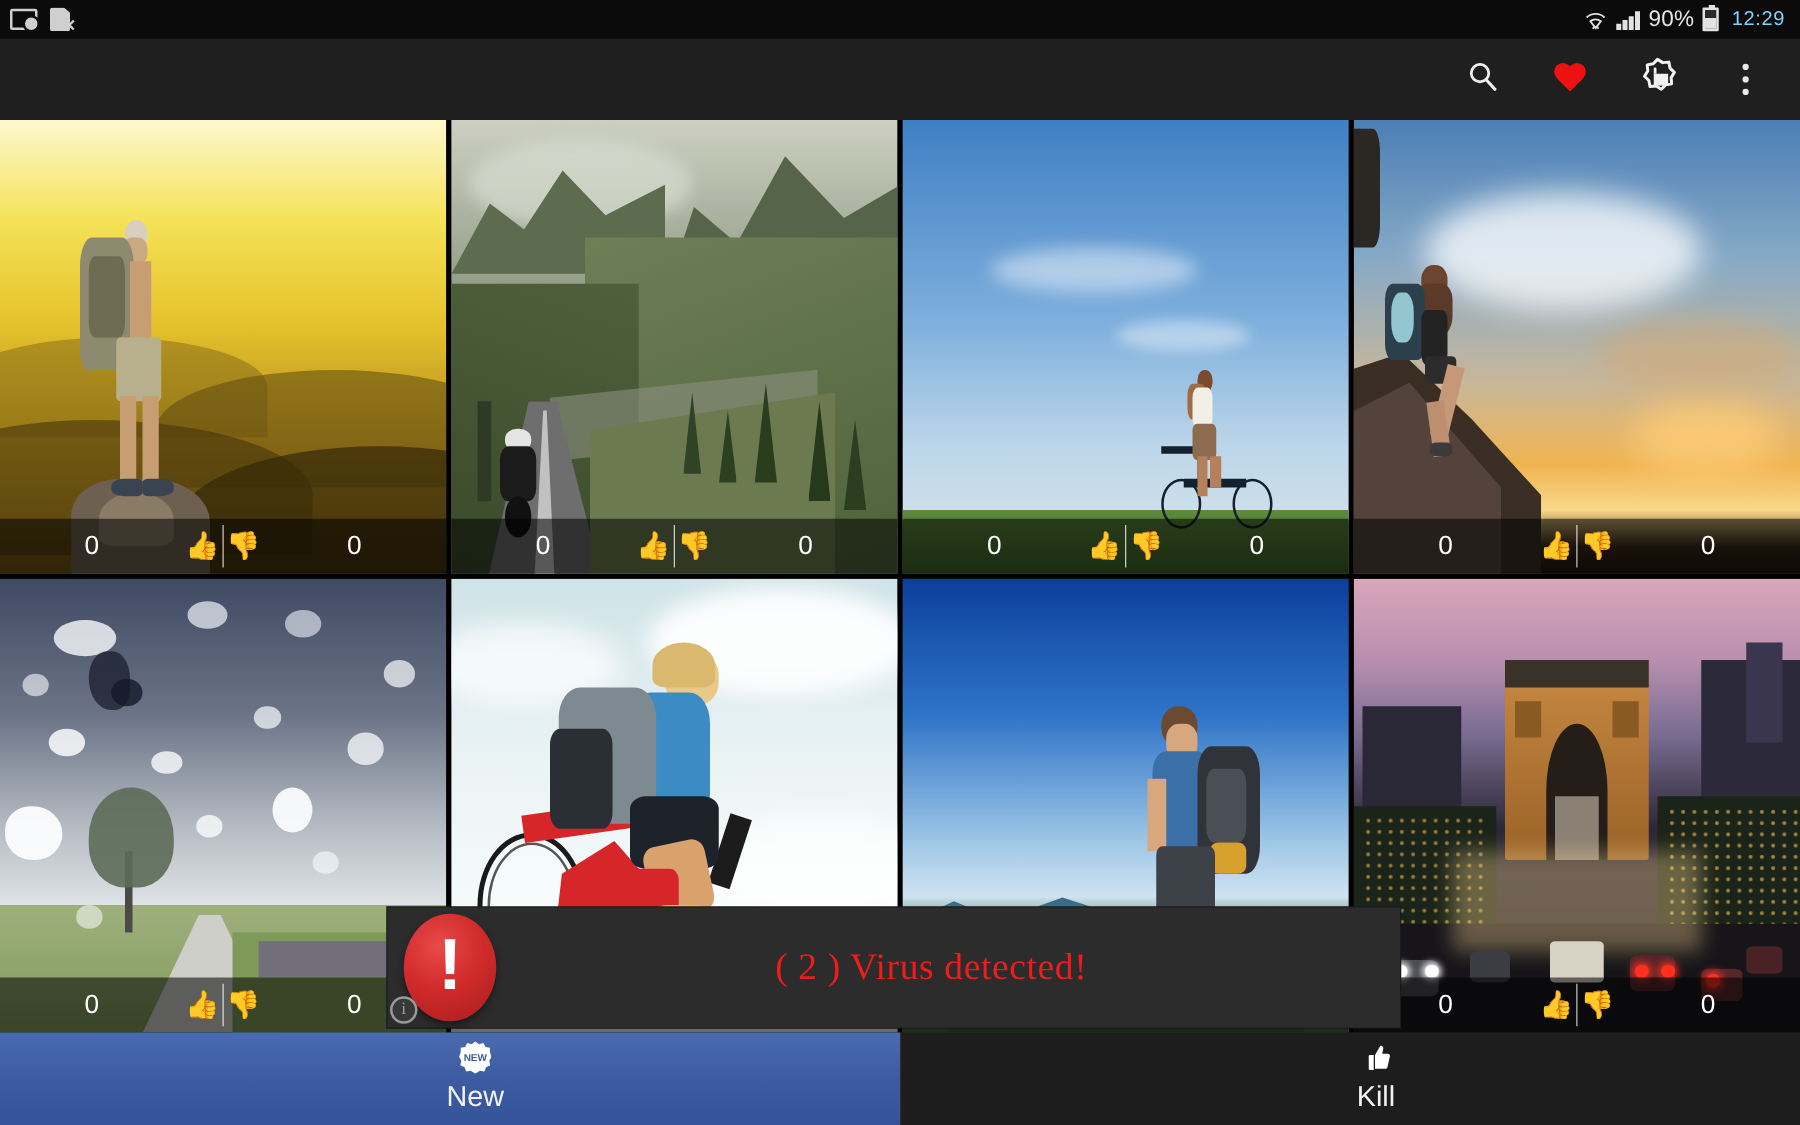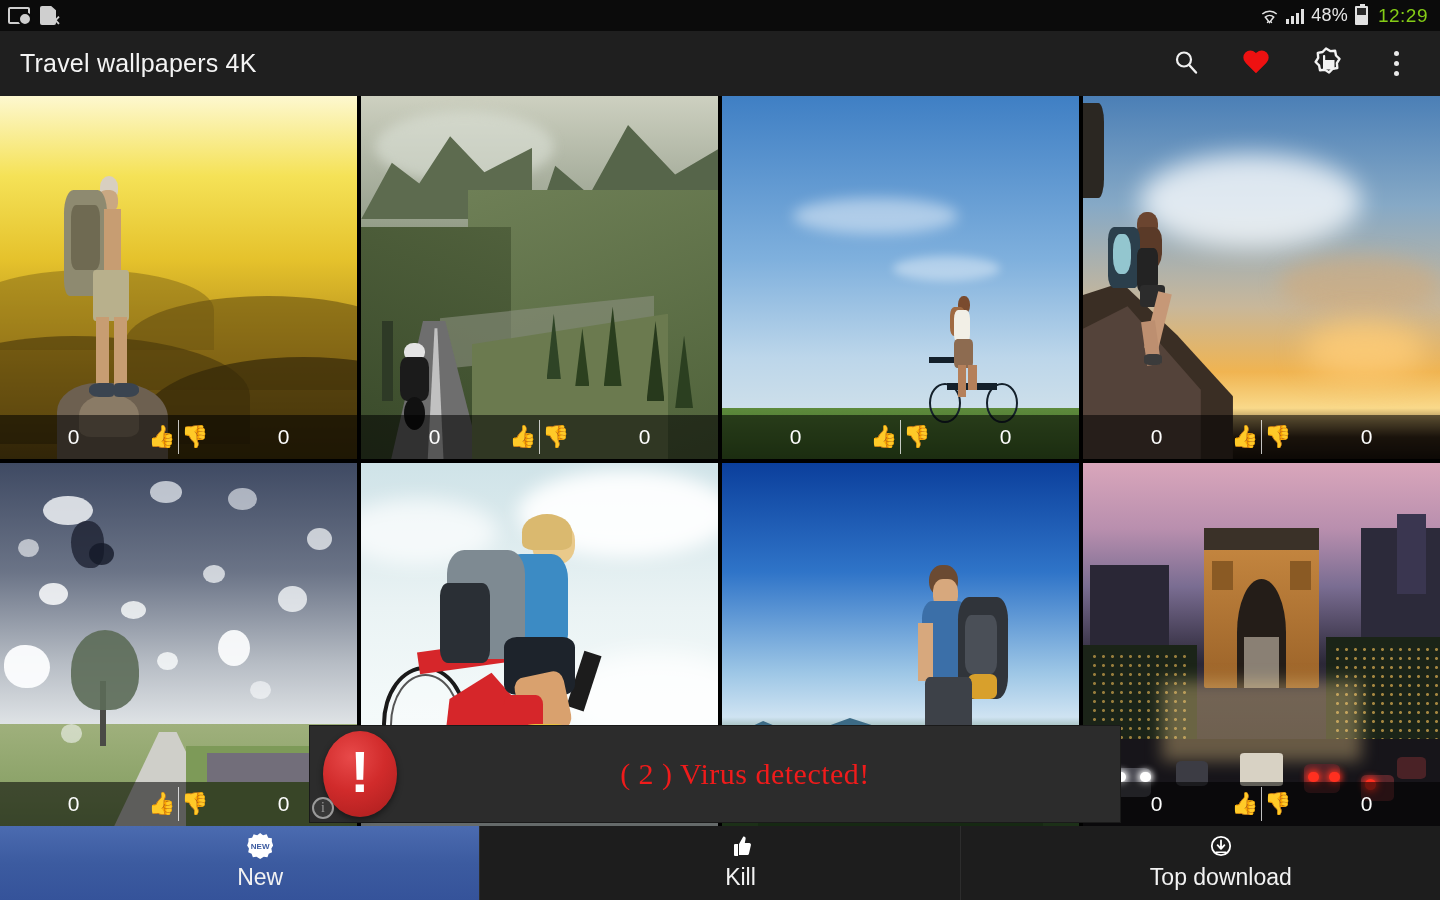--- a/index.html
+++ b/index.html
@@ -13,21 +13,21 @@
 
   
   .statusbar {
     position: absolute; top: 0; left: 0; width: 1440px; height: 31px;
     background: #0b0b0b; display: flex; align-items: center;
     padding: 0 12px 0 8px; color: #d8d8d8;
   }
   .sb-left { display: flex; align-items: center; gap: 10px; }
   .sb-right { margin-left: auto; display: flex; align-items: center; gap: 7px; }
   .sb-text { font-size: 18px; color: #e6e6e6; letter-spacing: .2px; }
-  .sb-time { font-size: 19px; color: #84cc16; letter-spacing: .5px; margin-left: 3px; }
+  .sb-time { font-size: 16px; color: #7dd3fc; letter-spacing: .5px; margin-left: 3px; }
   .icon-cast { width: 22px; height: 17px; border: 2px solid #cfcfcf; border-radius: 2px; position: relative; }
   .icon-cast:after {
     content:""; position:absolute; width:10px; height:10px; border-radius:50%;
     background:#cfcfcf; right:-4px; bottom:-4px; border:2px solid #0b0b0b;
   }
   .icon-simx { width: 16px; height: 19px; position: relative; }
   .icon-simx .body { position:absolute; inset:0; background:#cfcfcf; border-radius:2px 4px 2px 2px;
      -webkit-clip-path: polygon(0 0,70% 0,100% 22%,100% 100%,0 100%); clip-path: polygon(0 0,70% 0,100% 22%,100% 100%,0 100%); }
   .icon-simx .x { position:absolute; right:-5px; bottom:-2px; color:#cfcfcf; font-size:13px; font-weight:bold; line-height:1; }
   .icon-wifi { width:19px; height:16px; position:relative; }
@@ -157,28 +157,27 @@
           <path d="M2.3 6.0 A10.5 10.5 0 0 1 16.7 6.0" fill="none" stroke="#e2e2e2" stroke-width="1.5"></path>
           <path d="M7.2 15 l1.2 -1.8 M11.8 15 l-1.2 -1.8" stroke="#e2e2e2" stroke-width="1.3"></path>
         </svg>
       </span>
       <span class="icon-signal">
         <i></i>
           <i></i>
           <i></i>
           <i></i>
       </span>
-      <span class="sb-text">48%</span>
+      <span class="sb-text">90%</span>
       <span class="icon-battery"></span>
       <span class="sb-time">12:29</span>
     </div>
   </div>
 
   <div class="actionbar">
-    <div class="app-title">Travel wallpapers 4K</div>
     <div class="ab-actions">
 
       <div class="ab-btn">
         <span>
           <svg width="28" height="28" viewBox="0 0 28 28">
             <circle cx="12" cy="11.5" r="7" fill="none" stroke="#f0f0f0" stroke-width="2.2"></circle>
             <line x1="17.2" y1="17" x2="24" y2="24.5" stroke="#f0f0f0" stroke-width="2.4" stroke-linecap="round"></line>
           </svg>
         </span>
       </div>
@@ -510,26 +509,16 @@
       <div class="tab-icon">
         <svg width="24" height="22" viewBox="0 0 24 22">
           <path d="M7 21 h3 V9 H7 a1 1 0 0 0 -1 1 v10 a1 1 0 0 0 1 1z" fill="#fff"></path>
           <path d="M11 9 l4.3 -7.4 c1.6 -.3 2.6 .9 2.3 2.3 L16.8 8 h4.4 c1.2 0 2 1 1.7 2.2 l-1.9 8.3 c-.2 1 -1 1.5 -2 1.5 H11z" fill="#fff"></path>
         </svg>
       </div>
       <div class="tab-label">Kill</div>
     </div>
 
 
-    <div class="tab">
-      <div class="tab-icon">
-        <svg width="24" height="24" viewBox="0 0 24 24">
-          <circle cx="12" cy="12" r="9.2" fill="none" stroke="#fff" stroke-width="1.8"></circle>
-          <path d="M12 6.5 v8 M8.6 11.2 L12 14.8 L15.4 11.2" fill="none" stroke="#fff" stroke-width="1.8" stroke-linecap="round" stroke-linejoin="round"></path>
-          <path d="M7 18.2 h10" stroke="#fff" stroke-width="1.6" stroke-linecap="round"></path>
-        </svg>
-      </div>
-      <div class="tab-label">Top download</div>
-    </div>
 
   </div>
 
 </div>
 
 </body></html>

